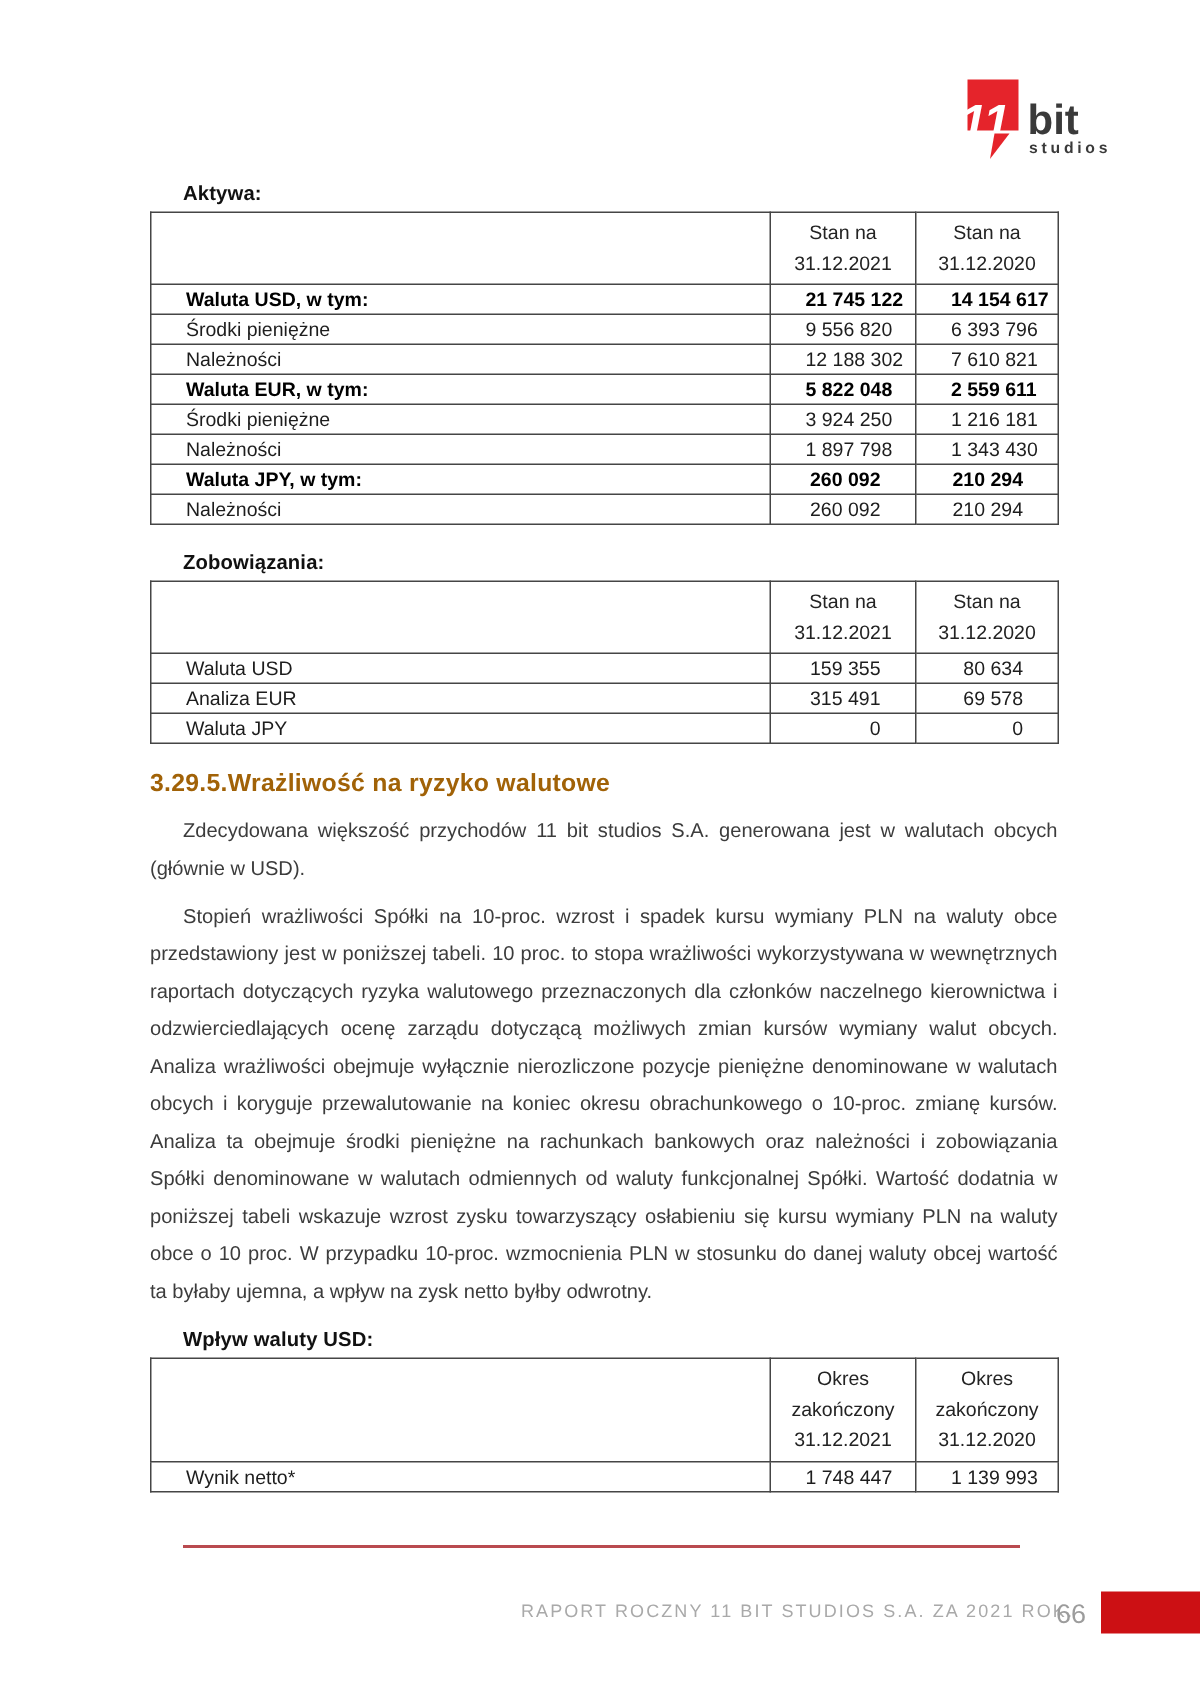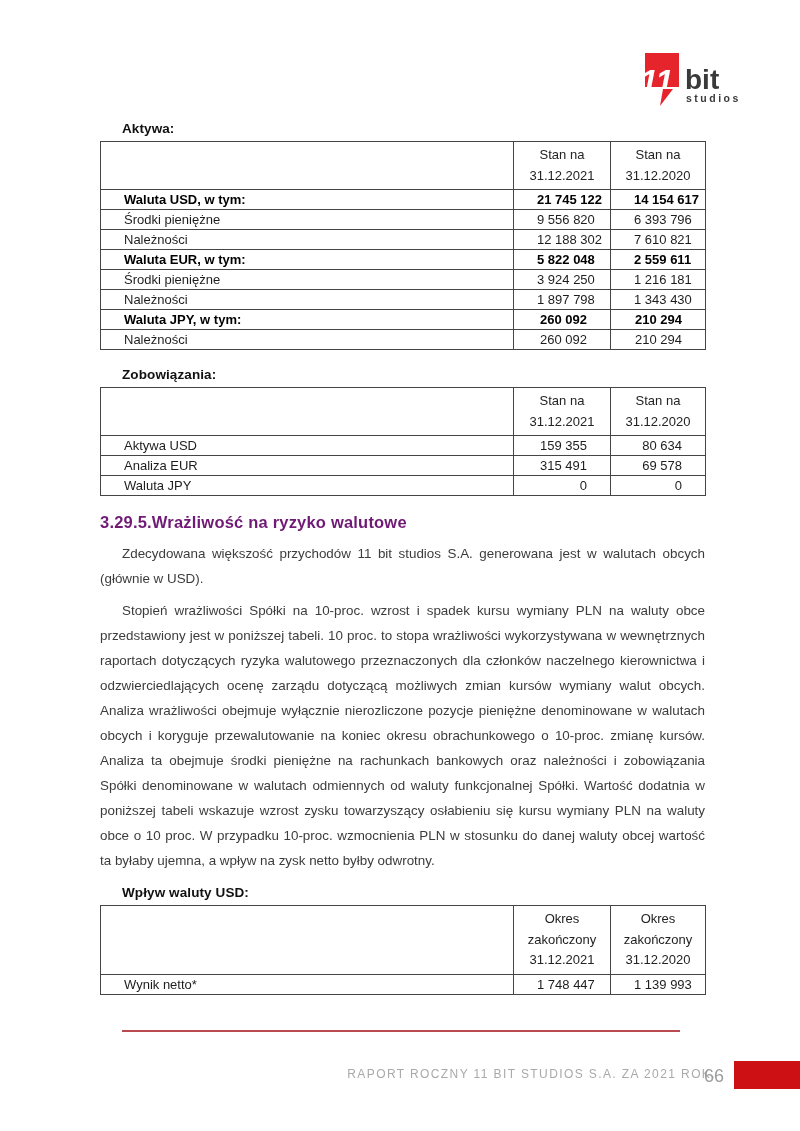--- a/index.html
+++ b/index.html
@@ -44,21 +44,21 @@
     overflow: hidden;
   }
   table.data .hcell { text-align: center; padding: 3px 2px; }
   table.data .hcell div { line-height: 20.5px; font-size: 13px; color: #232323; }
   table.data .rlabel { text-align: left; height: 19px; }
   table.data .num { text-align: right; white-space: nowrap; }
   table.data tr.bold td { font-weight: bold; color: #000000; }
 
   
   .section-heading {
-    color: #701a75;
+    color: #a16207;
     font-size: 16.5px;
     font-weight: bold;
     margin: 15px 0 9px 0;
     letter-spacing: 0.2px;
   }
   p.body {
     font-size: 13.4px;
     line-height: 25px;
     color: #3c3c3c;
     text-align: justify;
@@ -194,21 +194,21 @@
           <td class="hcell">
             <div>Stan na</div>
             <div>31.12.2021</div>
           </td>
           <td class="hcell">
             <div>Stan na</div>
             <div>31.12.2020</div>
           </td>
         </tr>
         <tr>
-          <td class="rlabel">Aktywa USD</td>
+          <td class="rlabel">Waluta USD</td>
           <td class="num">159 355</td>
           <td class="num">80 634</td>
         </tr>
         <tr>
           <td class="rlabel">Analiza EUR</td>
           <td class="num">315 491</td>
           <td class="num">69 578</td>
         </tr>
         <tr>
           <td class="rlabel">Waluta JPY</td>

